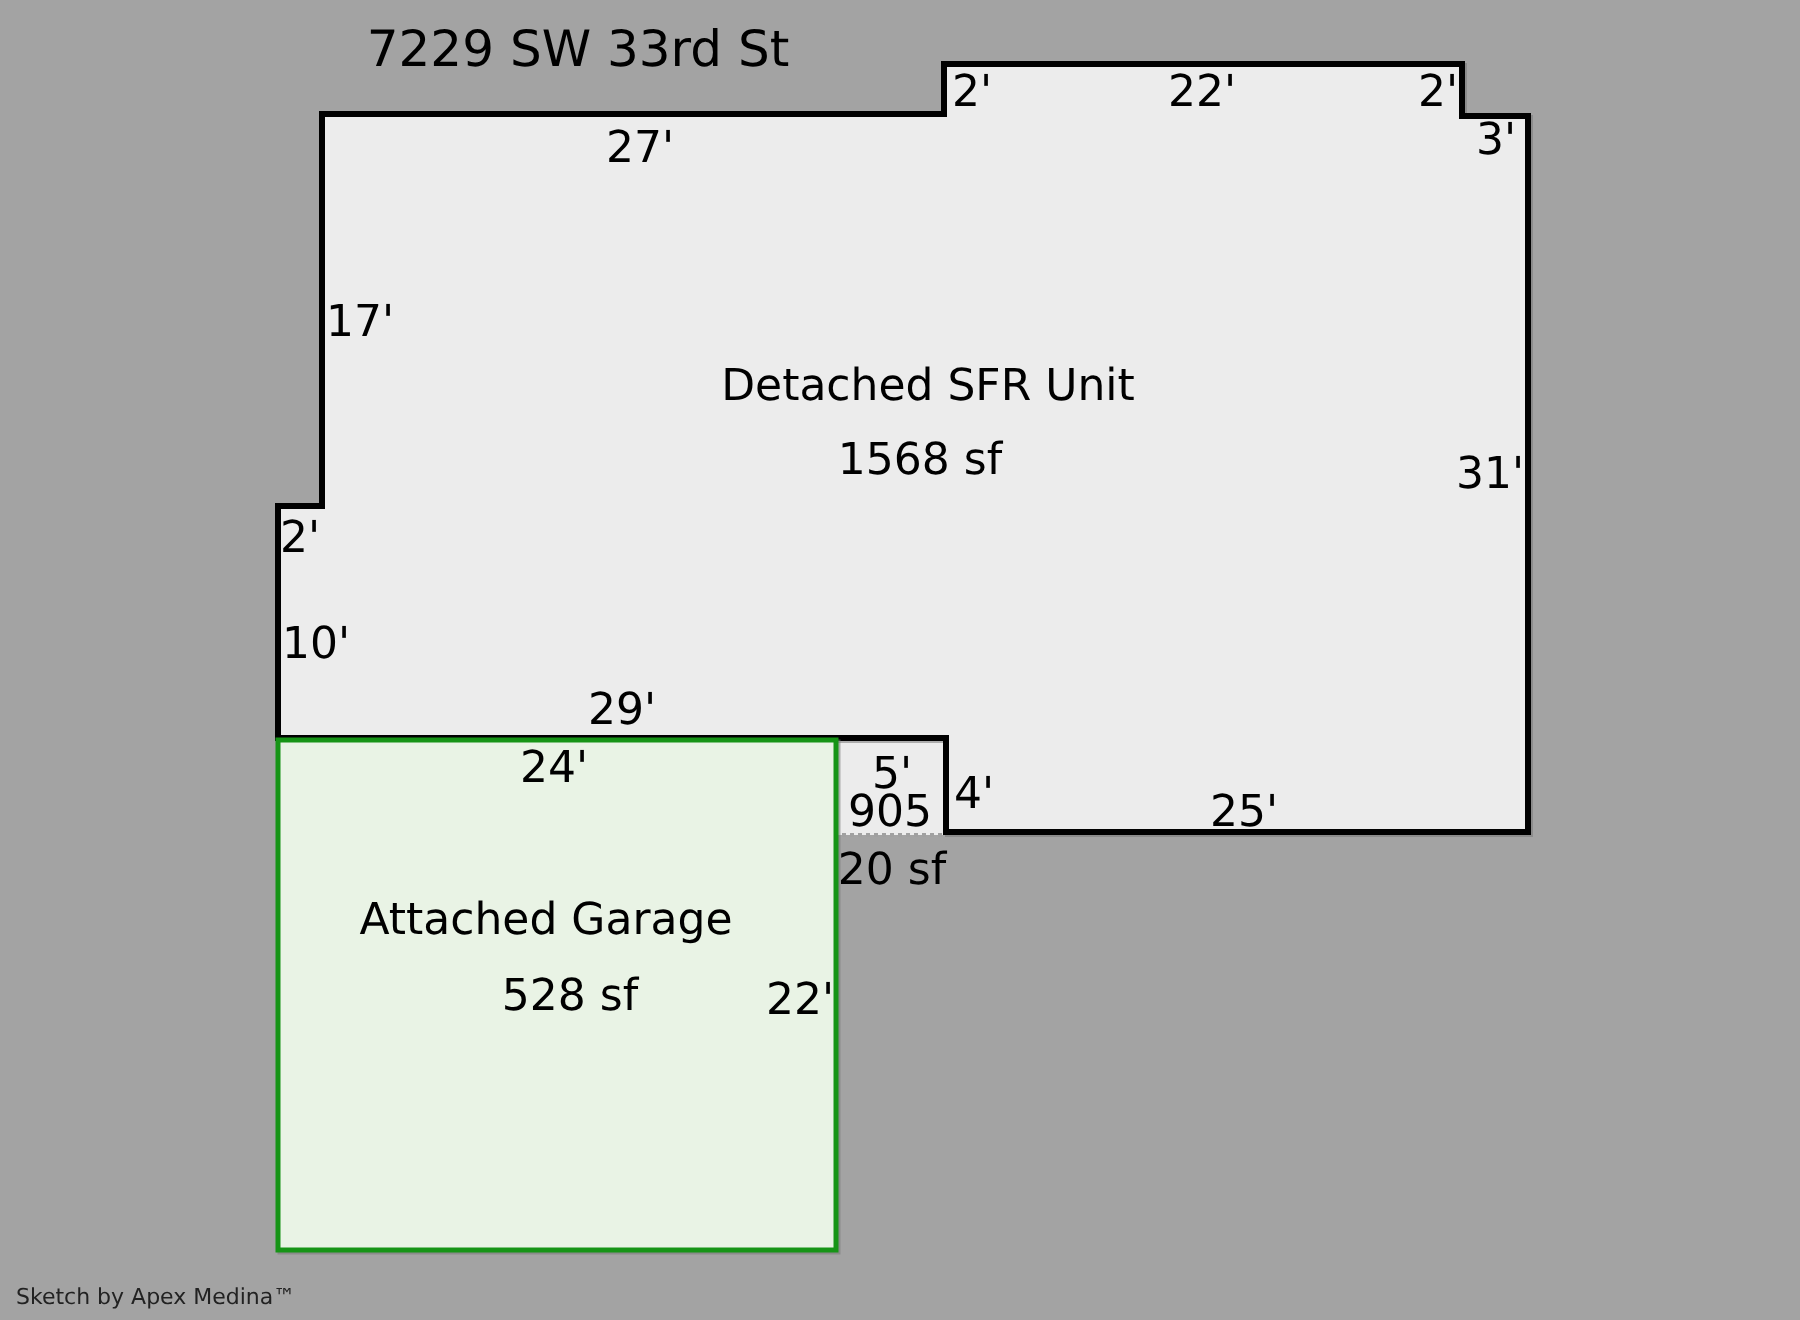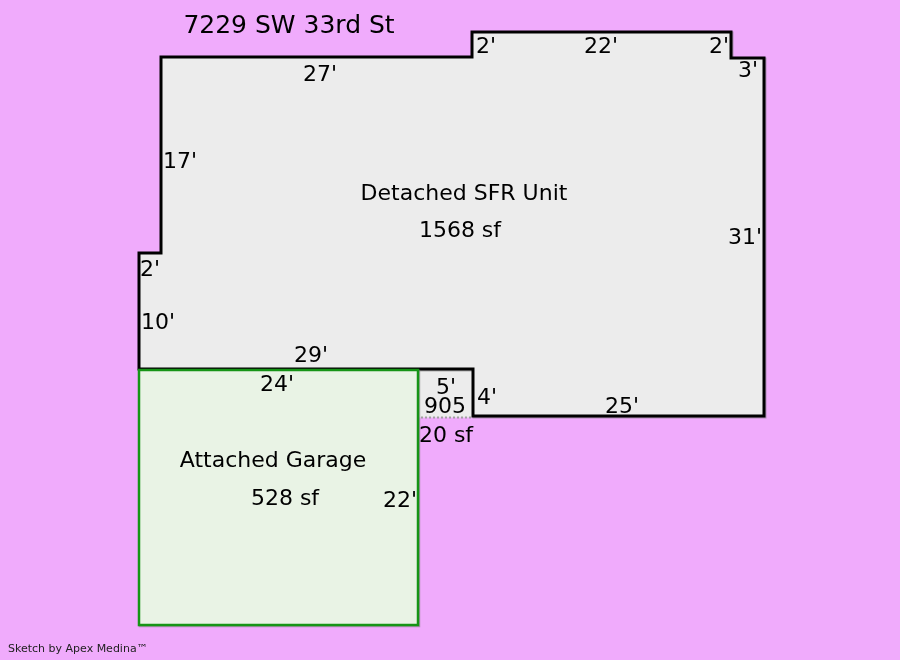--- a/index.html
+++ b/index.html
@@ -4,21 +4,21 @@
 <style>
   html, body {
     margin: 0;
     padding: 0;
     background: #ffffff;
   }
   .canvas {
     position: relative;
     width: 900px;
     height: 660px;
-    background: #f0abfc;
+    background: #a3a3a3;
     overflow: hidden;
     font-family: "DejaVu Sans", sans-serif;
   }
   svg { display: block; }
   .dim-label {
     font-family: "DejaVu Sans", sans-serif;
     font-size: 22px;
   }
   .title-label {
     font-family: "DejaVu Sans", sans-serif;

